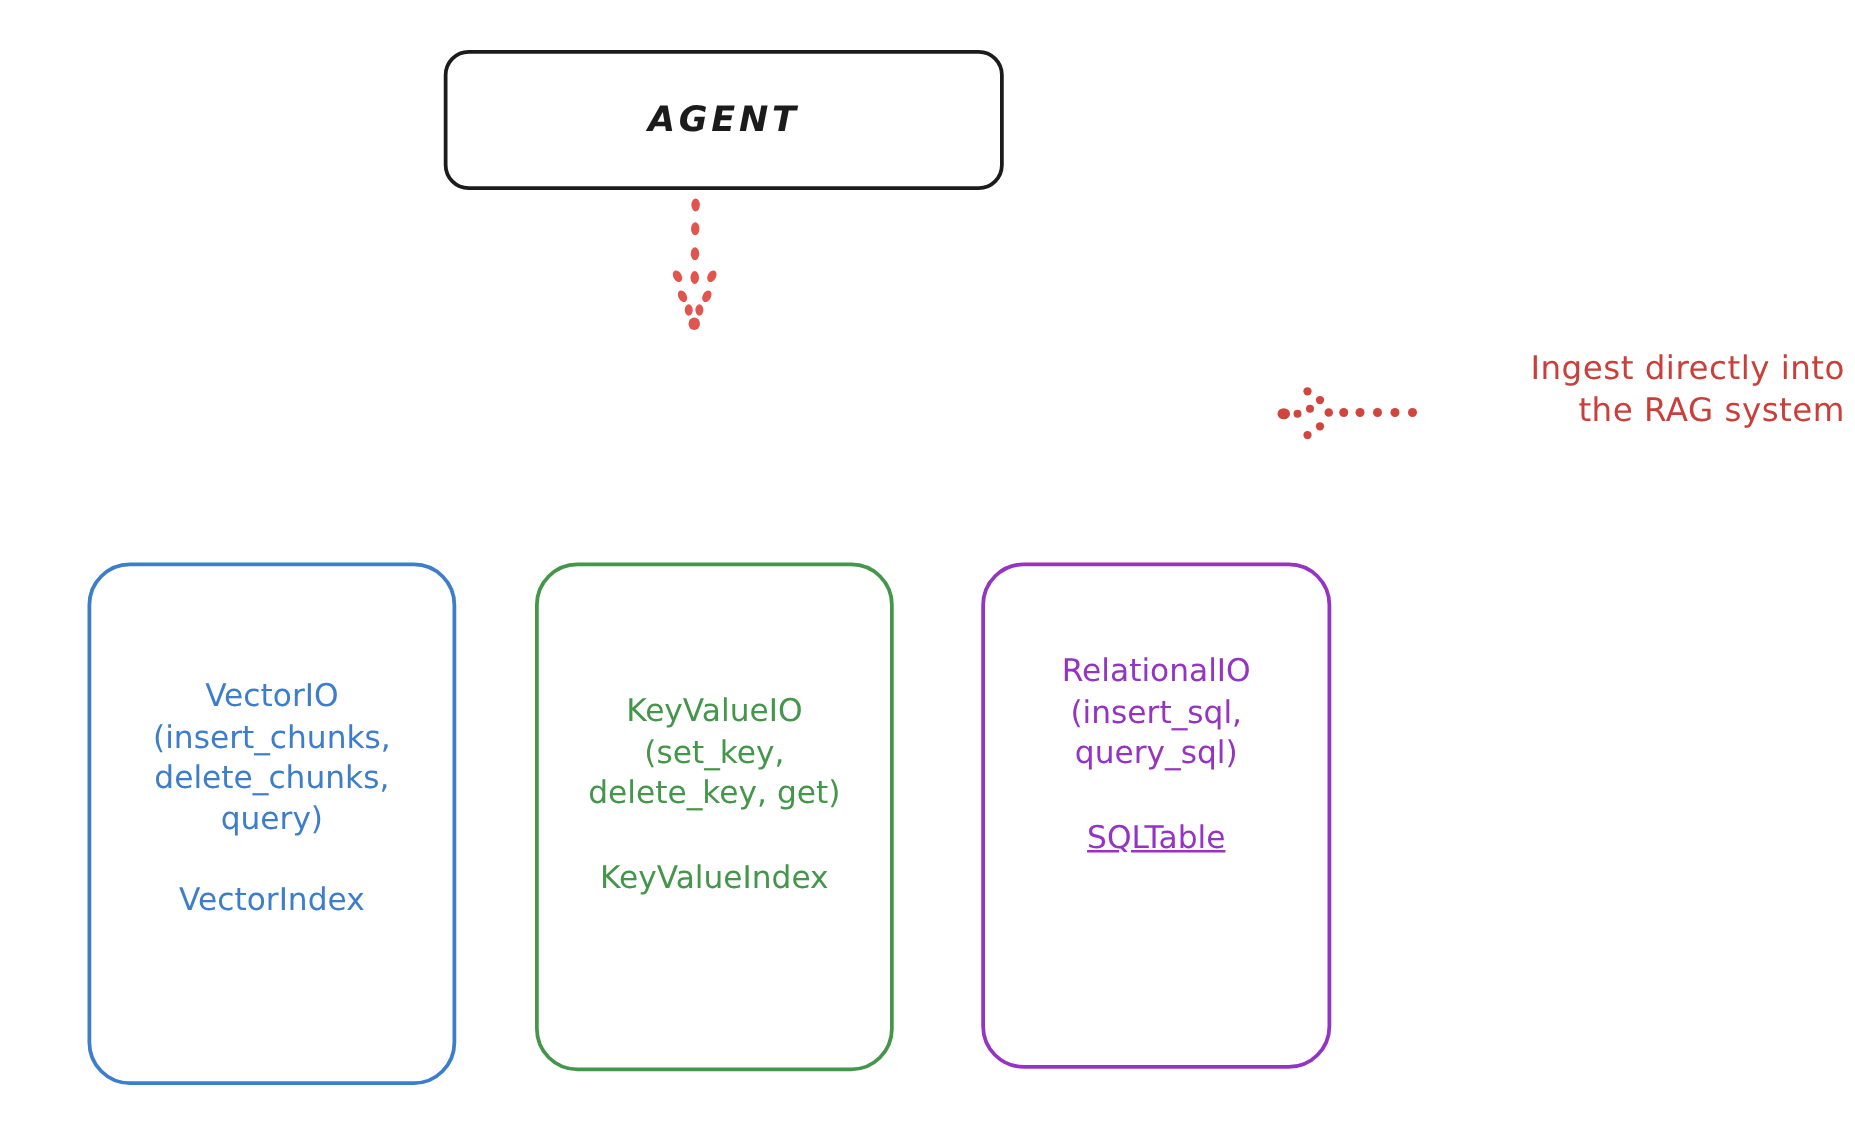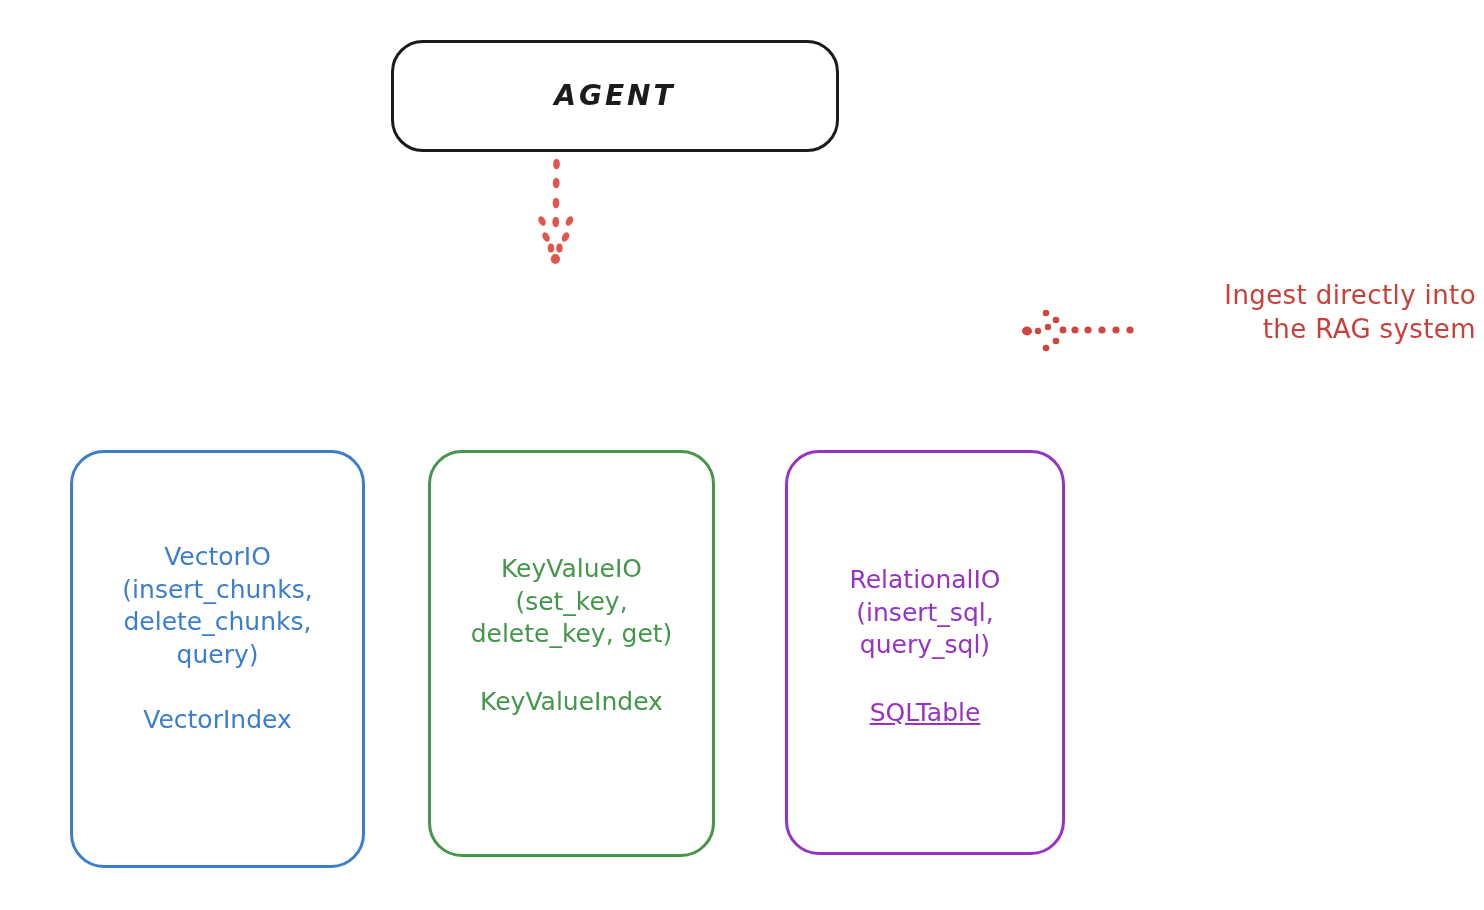--- a/index.html
+++ b/index.html
@@ -29,22 +29,21 @@
 
   .node-label {
     white-space: pre-line;
     line-height: 1.28;
     letter-spacing: 0.5px;
   }
 
   
   .black-box {
     border: 3.5px solid #1b1b1b;
-    border-radius: 32px;
-    margin-left: 36px;
+    border-radius: 20px;
   }
   .black-box .node-label {
     color: #1b1b1b;
     font-size: 27px;
     font-style: italic;
     font-weight: 600;
     letter-spacing: 2px;
   }
   #agent-node .node-label {
     font-size: 28px;
@@ -179,20 +178,20 @@
     <div class="index-label" style="color:#3d7ecb; margin-top:34px;">VectorIndex</div>
   </div>
 
   <div class="node provider-box" id="keyvalue-node" style="left:428px; top:450px; width:287px; height:407px; border-color:#44964a; padding-top:100px;">
     <div class="api-label" style="color:#44964a;">KeyValueIO
 (set_key,
 delete_key, get)</div>
     <div class="index-label" style="color:#44964a; margin-top:36px;">KeyValueIndex</div>
   </div>
 
-  <div class="node provider-box" id="relational-node" style="left:785px; top:450px; width:280px; height:405px; border-color:#9534c2; padding-top:111px;">
+  <div class="node provider-box" id="relational-node" style="left:785px; top:450px; width:280px; height:405px; border-color:#9534c2; padding-top:68px;">
     <div class="api-label" style="color:#9534c2;">RelationalIO
 (insert_sql,
 query_sql)</div>
     <div class="index-label" style="color:#9534c2; margin-top:36px;text-decoration:underline;">SQLTable</div>
   </div>
 
 </div>
 
 </body></html>

